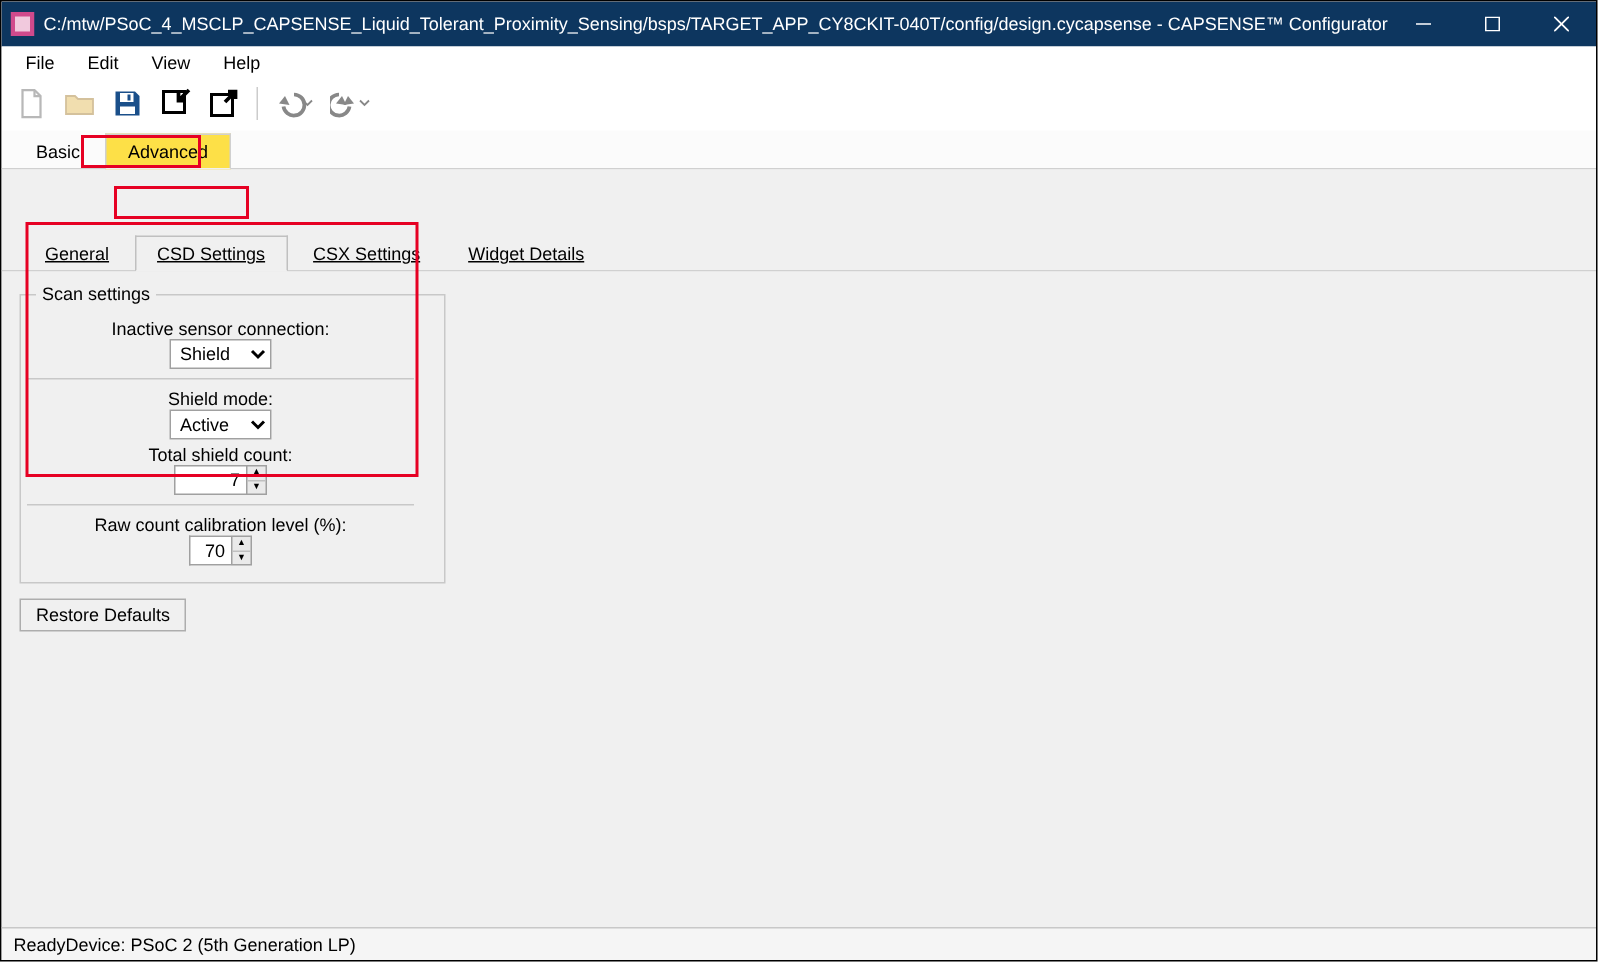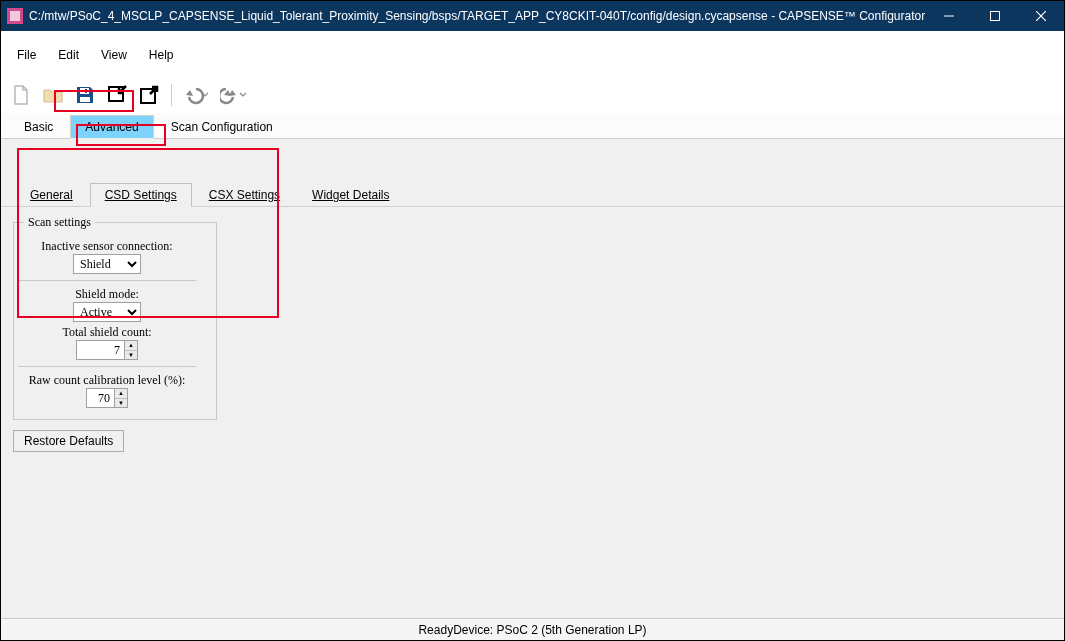--- a/index.html
+++ b/index.html
@@ -30,21 +30,21 @@
   }
   .titlebar .title-text { flex: 1; font-size: 12px; white-space: nowrap; overflow: hidden; }
   .win-controls { display: flex; height: 100%; }
   .win-btn {
     width: 46px; height: 100%;
     display: flex; align-items: center; justify-content: center;
     color: #fff;
   }
   .menubar {
     display: flex; gap: 2px;
-    padding: 15px 6px;
+    padding: 2px 6px;
     background: #fff;
   }
   .menubar .menu-item { padding: 2px 10px; }
   .toolbar {
     display: flex; align-items: center; gap: 4px;
     padding: 2px 6px 4px 6px;
     background: #fff;
   }
   .tool-btn {
     width: 28px; height: 28px;
@@ -64,44 +64,43 @@
   .tab {
     padding: 4px 14px;
     font-size: 12px;
     cursor: pointer;
     border: 1px solid transparent;
     border-bottom: none;
     position: relative;
     text-align: center;
   }
   .tab.selected {
-    background: #7dd3fc;
+    background: #fde047;
     border: 1px solid #d0d0d0;
     border-bottom: 1px solid #f0f0f0;
     margin-bottom: -1px;
   }
   .tabs-lvl2 .tab.selected {
     background: #f0f0f0;
     border: 1px solid #c0c0c0;
     border-bottom: 1px solid #f0f0f0;
     margin-top: 40px;
   }
   .content-area {
     flex: 1;
     background: #f0f0f0;
     padding: 8px 12px;
     position: relative;
   }
   fieldset.scan-settings {
     border: 1px solid #c8c8c8;
     margin: 0;
     padding: 6px 24px 8px 8px;
-    width: 204px;
-    background: #f0f0f0;
-    font-family: Liberation Serif, serif;
+    width: 284px;
+    background: #f0f0f0;
   }
   fieldset.scan-settings legend {
     font-size: 12px;
     padding: 0 4px;
     margin-left: 2px;
   }
   .row {
     display: flex;
     align-items: center;
     justify-content: space-between;
@@ -152,21 +151,21 @@
     border: 1px solid #adadad;
   }
   .statusbar {
     height: 22px;
     border-top: 1px solid #c8c8c8;
     display: flex;
     align-items: center;
     padding: 0 8px;
     font-size: 12px;
     background: #f5f5f5;
-    justify-content: center;
+    justify-content: flex-start;
   }
   .highlight-box-adv {
     position: absolute;
     border: 2px solid #e60023;
     pointer-events: none;
   }
   
   .hl-advanced { top: 90px; left: 54px; width: 80px; height: 22px; }
   .hl-csd { top: 124px; left: 76px; width: 90px; height: 22px; }
   .hl-scan { top: 148px; left: 17px; width: 262px; height: 170px; }
@@ -256,21 +255,20 @@
         <path d="M16 10l-4-5-3 6z" fill="#888" transform="translate(4,0) scale(-1,1) translate(-16,0)"></path>
         <path d="M12 5l4 5-7 1z" fill="#888"></path>
         <path d="M24 8l3 3 3-3" fill="none" stroke="#888" stroke-width="1.2" transform="translate(-4,0)"></path>
       </svg>
   </div>
 </div>
 
 <div class="tabs-lvl1">
   <div class="tab">Basic</div>
   <div class="tab selected">Advanced</div>
-  <div class="tab">Scan Configuration</div>
 </div>
 
 <div class="tabs-lvl2">
   <div class="tab">General</div>
   <div class="tab selected">CSD Settings</div>
   <div class="tab">CSX Settings</div>
   <div class="tab">Widget Details</div>
 </div>
 
 <div class="content-area">

